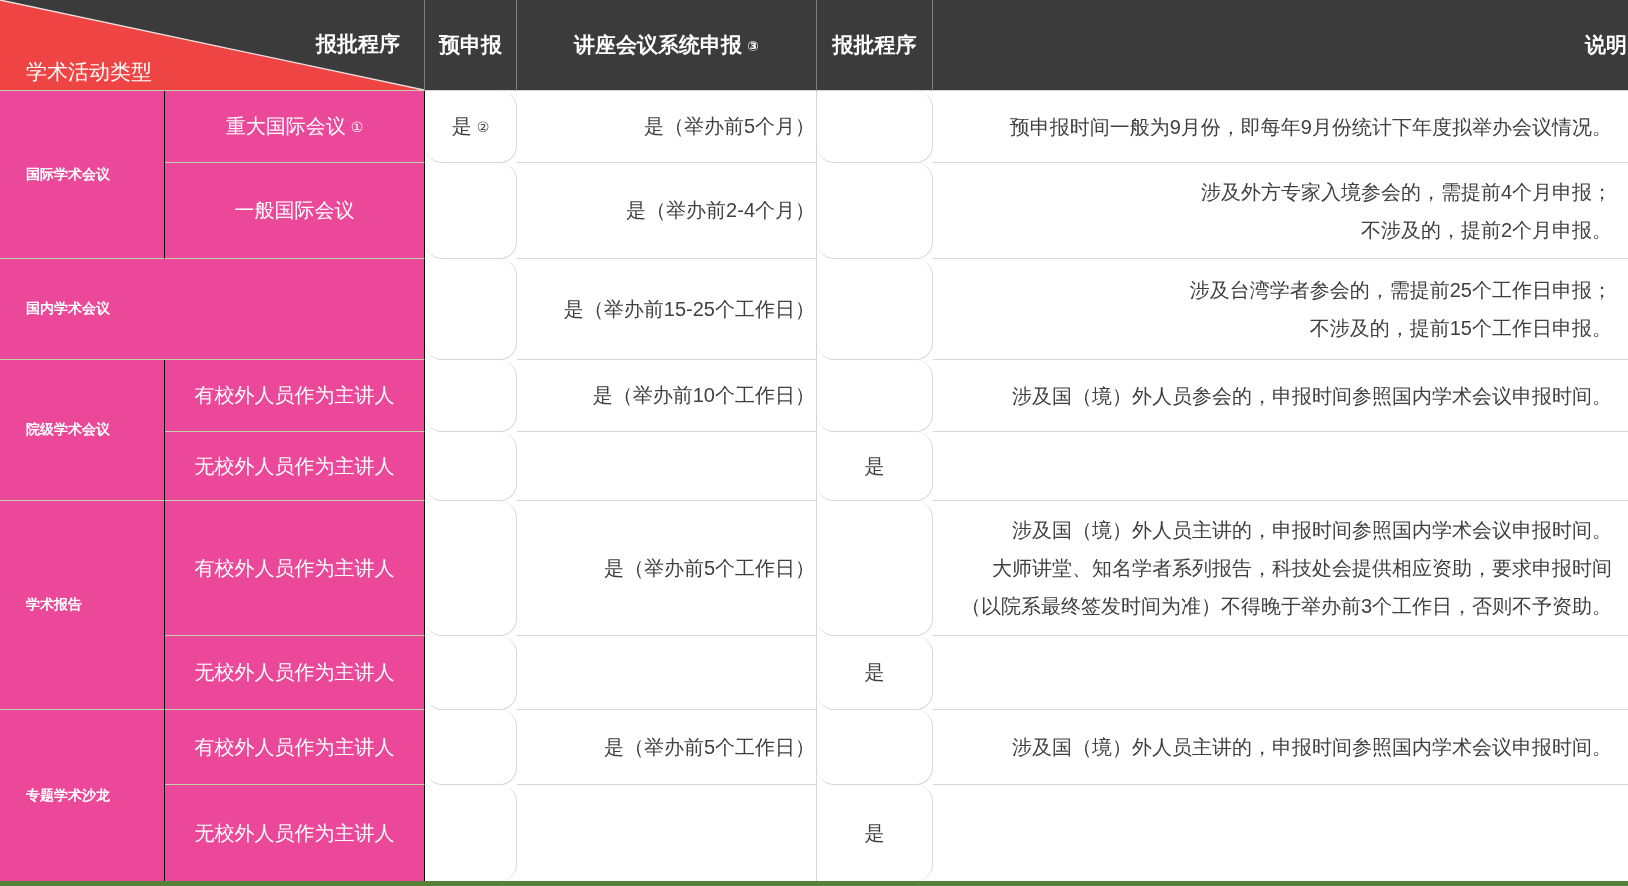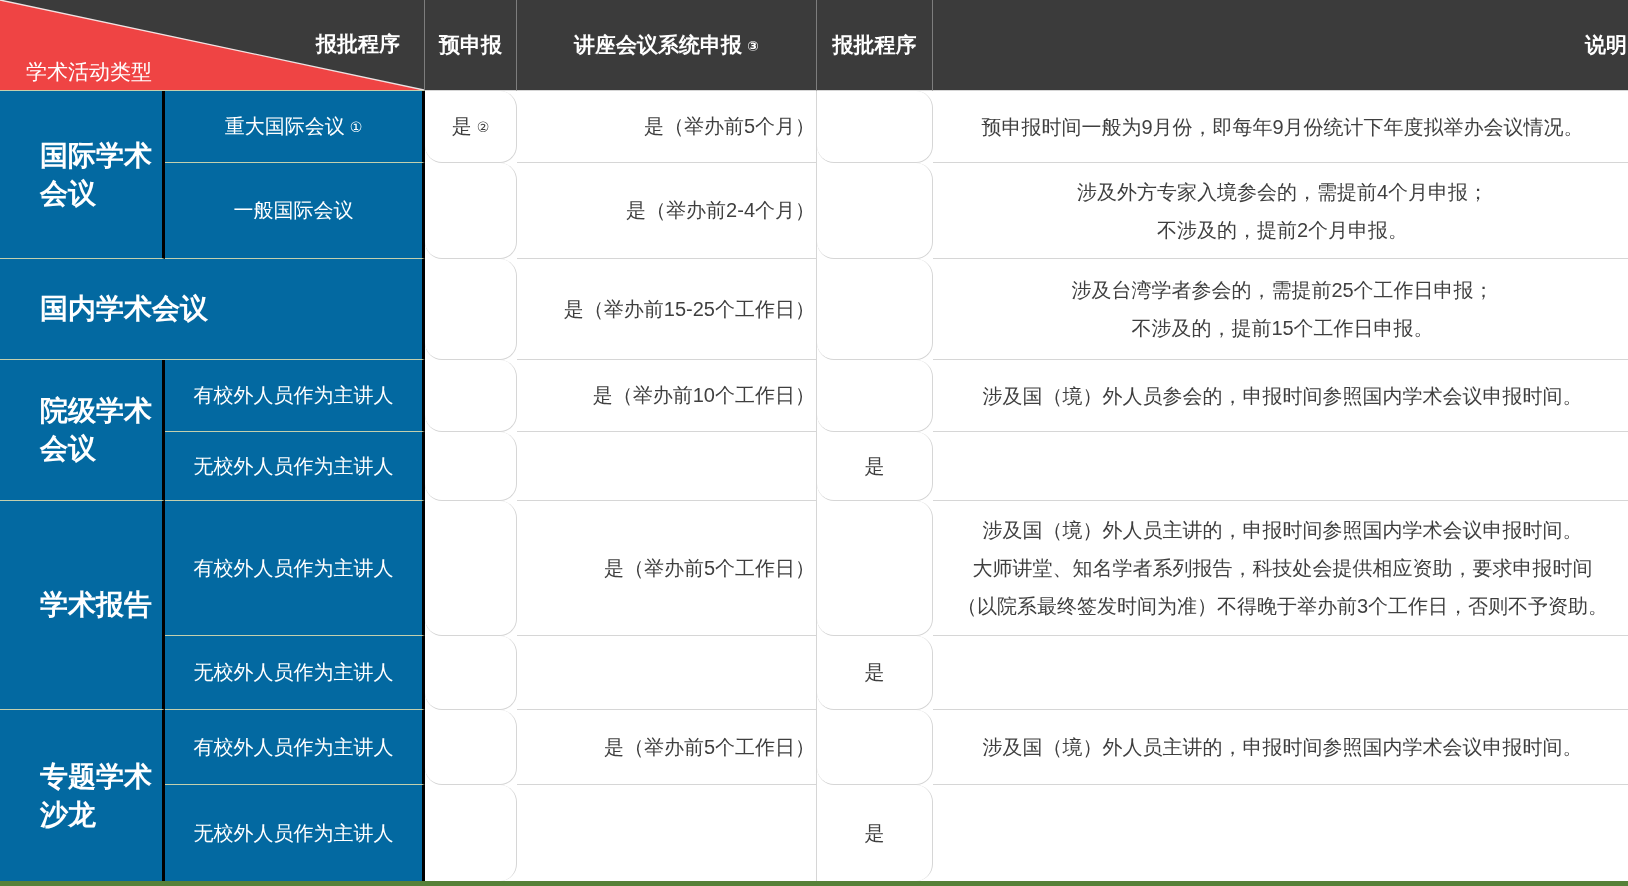--- a/index.html
+++ b/index.html
@@ -58,48 +58,48 @@
   .corner-bottom {
     position: absolute;
     bottom: 4px; left: 26px;
     z-index: 2;
     color: #fff;
     font-weight: 400;
     font-size: 21px;
   }
   
   td.g {
-    background: #0369a1;
+    background: #ec4899;
     color: #ffffff;
-    border-right: 3px solid #000000;
+    border-right: 1px solid #000000;
     border-bottom: 1px solid #c3d0ae;
   }
   td.cat {
     font-weight: 700;
-    font-size: 28px;
-    padding-left: 40px;
+    font-size: 14px;
+    padding-left: 26px;
     text-align: left;
   }
   td.sub {
     font-weight: 400;
     font-size: 20px;
     text-align: center;
   }
   
   td.w {
     background: #ffffff;
     color: #3f3f3f;
     font-size: 20px;
     border-right: 1px solid #d6d6d6;
     border-bottom: 1px solid #d6d6d6;
   }
   td.ctr { text-align: center; border-radius: 17px; }
   td.sys { text-align: right; padding-left: 20px; }
   td.desc {
-    text-align: center;
+    text-align: right;
     padding: 8px 16px 8px 20px;
     line-height: 38px;
   }
   td.w:last-child { border-right: none; }
   .nobb { border-bottom: none !important; }
   .note {
     font-size: 14px;
     margin-left: 5px;
     position: relative;
     top: -1px;

